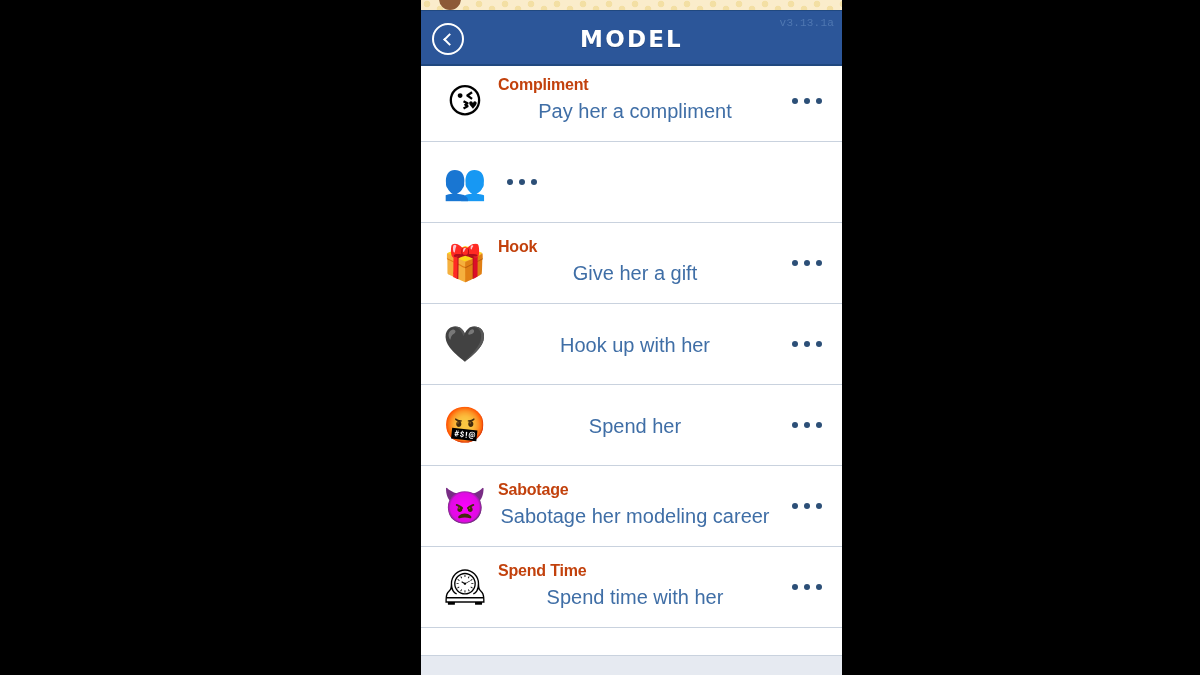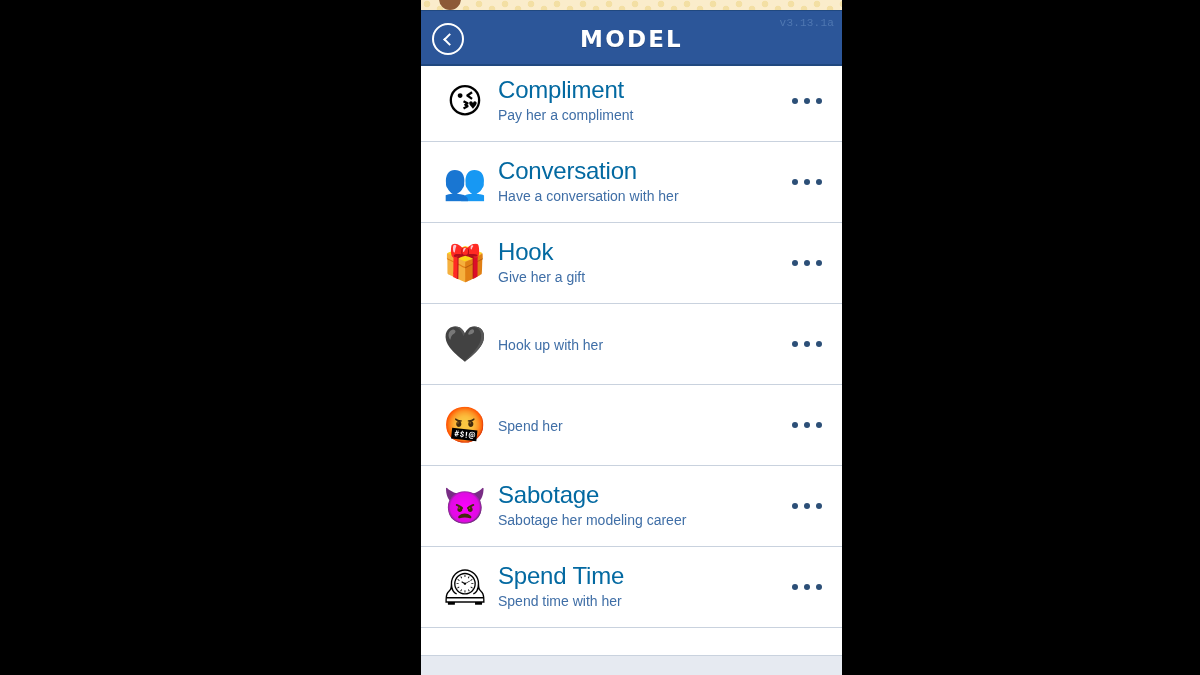--- a/index.html
+++ b/index.html
@@ -98,34 +98,35 @@
     font-family: "DejaVu Sans", sans-serif;
   }
 
   .row-text {
     flex: 1;
     padding-left: 11px;
     min-width: 0;
   }
 
   .row-title {
-    font-size: 24px;
-    font-weight: normal;
-    color: #0369a1;
+    font-size: 16px;
+    font-weight: bold;
+    color: #c2410c;
     letter-spacing: -0.2px;
     line-height: 1.15;
     white-space: nowrap;
   }
 
   .row-sub {
-    font-size: 14px;
+    font-size: 20px;
     color: #3f6ea6;
     line-height: 1.5;
     margin-top: 2px;
     white-space: nowrap;
+    text-align: center;
   }
 
   .row-more {
     width: 70px;
     min-width: 70px;
     height: 81px;
     display: flex;
     align-items: center;
     justify-content: center;
     gap: 6px;
@@ -246,24 +247,20 @@
         </div>
         <div class="row-more">
           <span class="dot"></span>
           <span class="dot"></span>
           <span class="dot"></span>
         </div>
       </div>
 
       <div class="row">
         <div class="row-emoji">👥</div>
-        <div class="row-text">
-          <div class="row-title">Conversation</div>
-          <div class="row-sub">Have a conversation with her</div>
-        </div>
         <div class="row-more">
           <span class="dot"></span>
           <span class="dot"></span>
           <span class="dot"></span>
         </div>
       </div>
 
       <div class="row">
         <div class="row-emoji">🎁</div>
         <div class="row-text">

